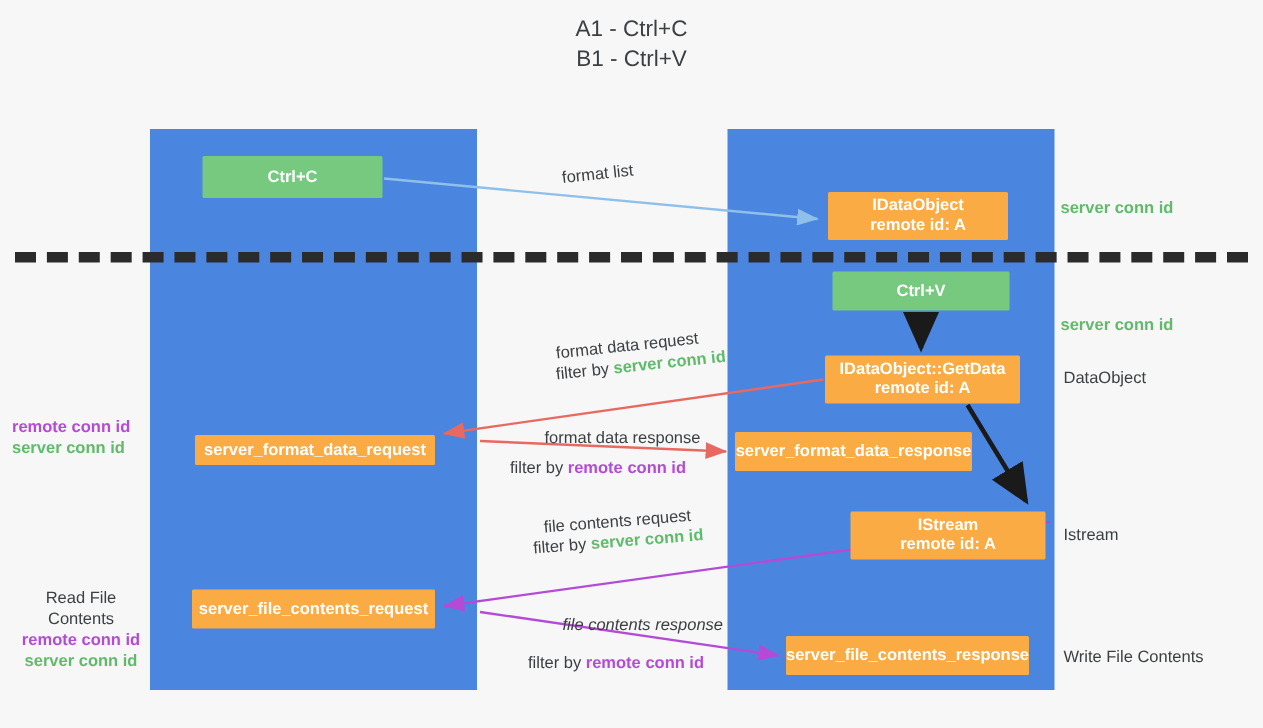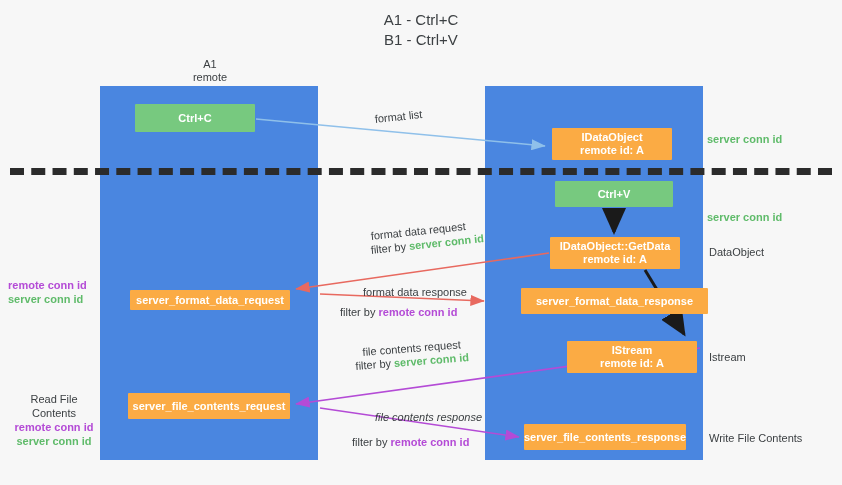--- a/index.html
+++ b/index.html
@@ -47,21 +47,21 @@
     font-weight:bold;
   }
   .green{background:#77c97f;}
   .orange{background:#fbab44;}
 
   #box-ctrlc{left:135px;top:104px;width:120px;height:28px;}
   #box-idataobject{left:552px;top:128px;width:120px;height:32px;}
   #box-ctrlv{left:555px;top:181px;width:118px;height:26px;}
   #box-getdata{left:550px;top:237px;width:130px;height:32px;}
   #box-fmt-req{left:130px;top:290px;width:160px;height:20px;}
-  #box-fmt-resp{left:490px;top:288px;width:187px;height:26px;margin-left:31px;}
+  #box-fmt-resp{left:490px;top:288px;width:158px;height:26px;}
   #box-istream{left:567px;top:341px;width:130px;height:32px;}
   #box-file-req{left:128px;top:393px;width:162px;height:26px;}
   #box-file-resp{left:524px;top:424px;width:162px;height:26px;}
 
   
   #divider{
     left:10px;top:168px;width:822px;height:0;
     border-top:7px dashed #2b2b2b;
   }
 
@@ -99,22 +99,20 @@
   svg#wires{position:absolute;left:0;top:0;width:842px;height:485px;overflow:visible;}
 </style>
 </head>
 <body>
 
 <div id="stage">
 
   <div class="abs" id="title">A1 - Ctrl+C
 B1 - Ctrl+V</div>
 
-  <div class="abs col-head" id="head-a1">A1
-remote</div>
 
   <div class="abs lane" id="lane-a1"></div>
   <div class="abs lane" id="lane-b1"></div>
 
   <svg id="wires">
     <defs>
       <marker id="ah-blue" markerWidth="9" markerHeight="7" refX="8.5" refY="3.5" orient="auto">
         <polygon points="0 0, 9 3.5, 0 7" fill="#8fc0ea"></polygon>
       </marker>
       <marker id="ah-red" markerWidth="9" markerHeight="7" refX="8.5" refY="3.5" orient="auto">

